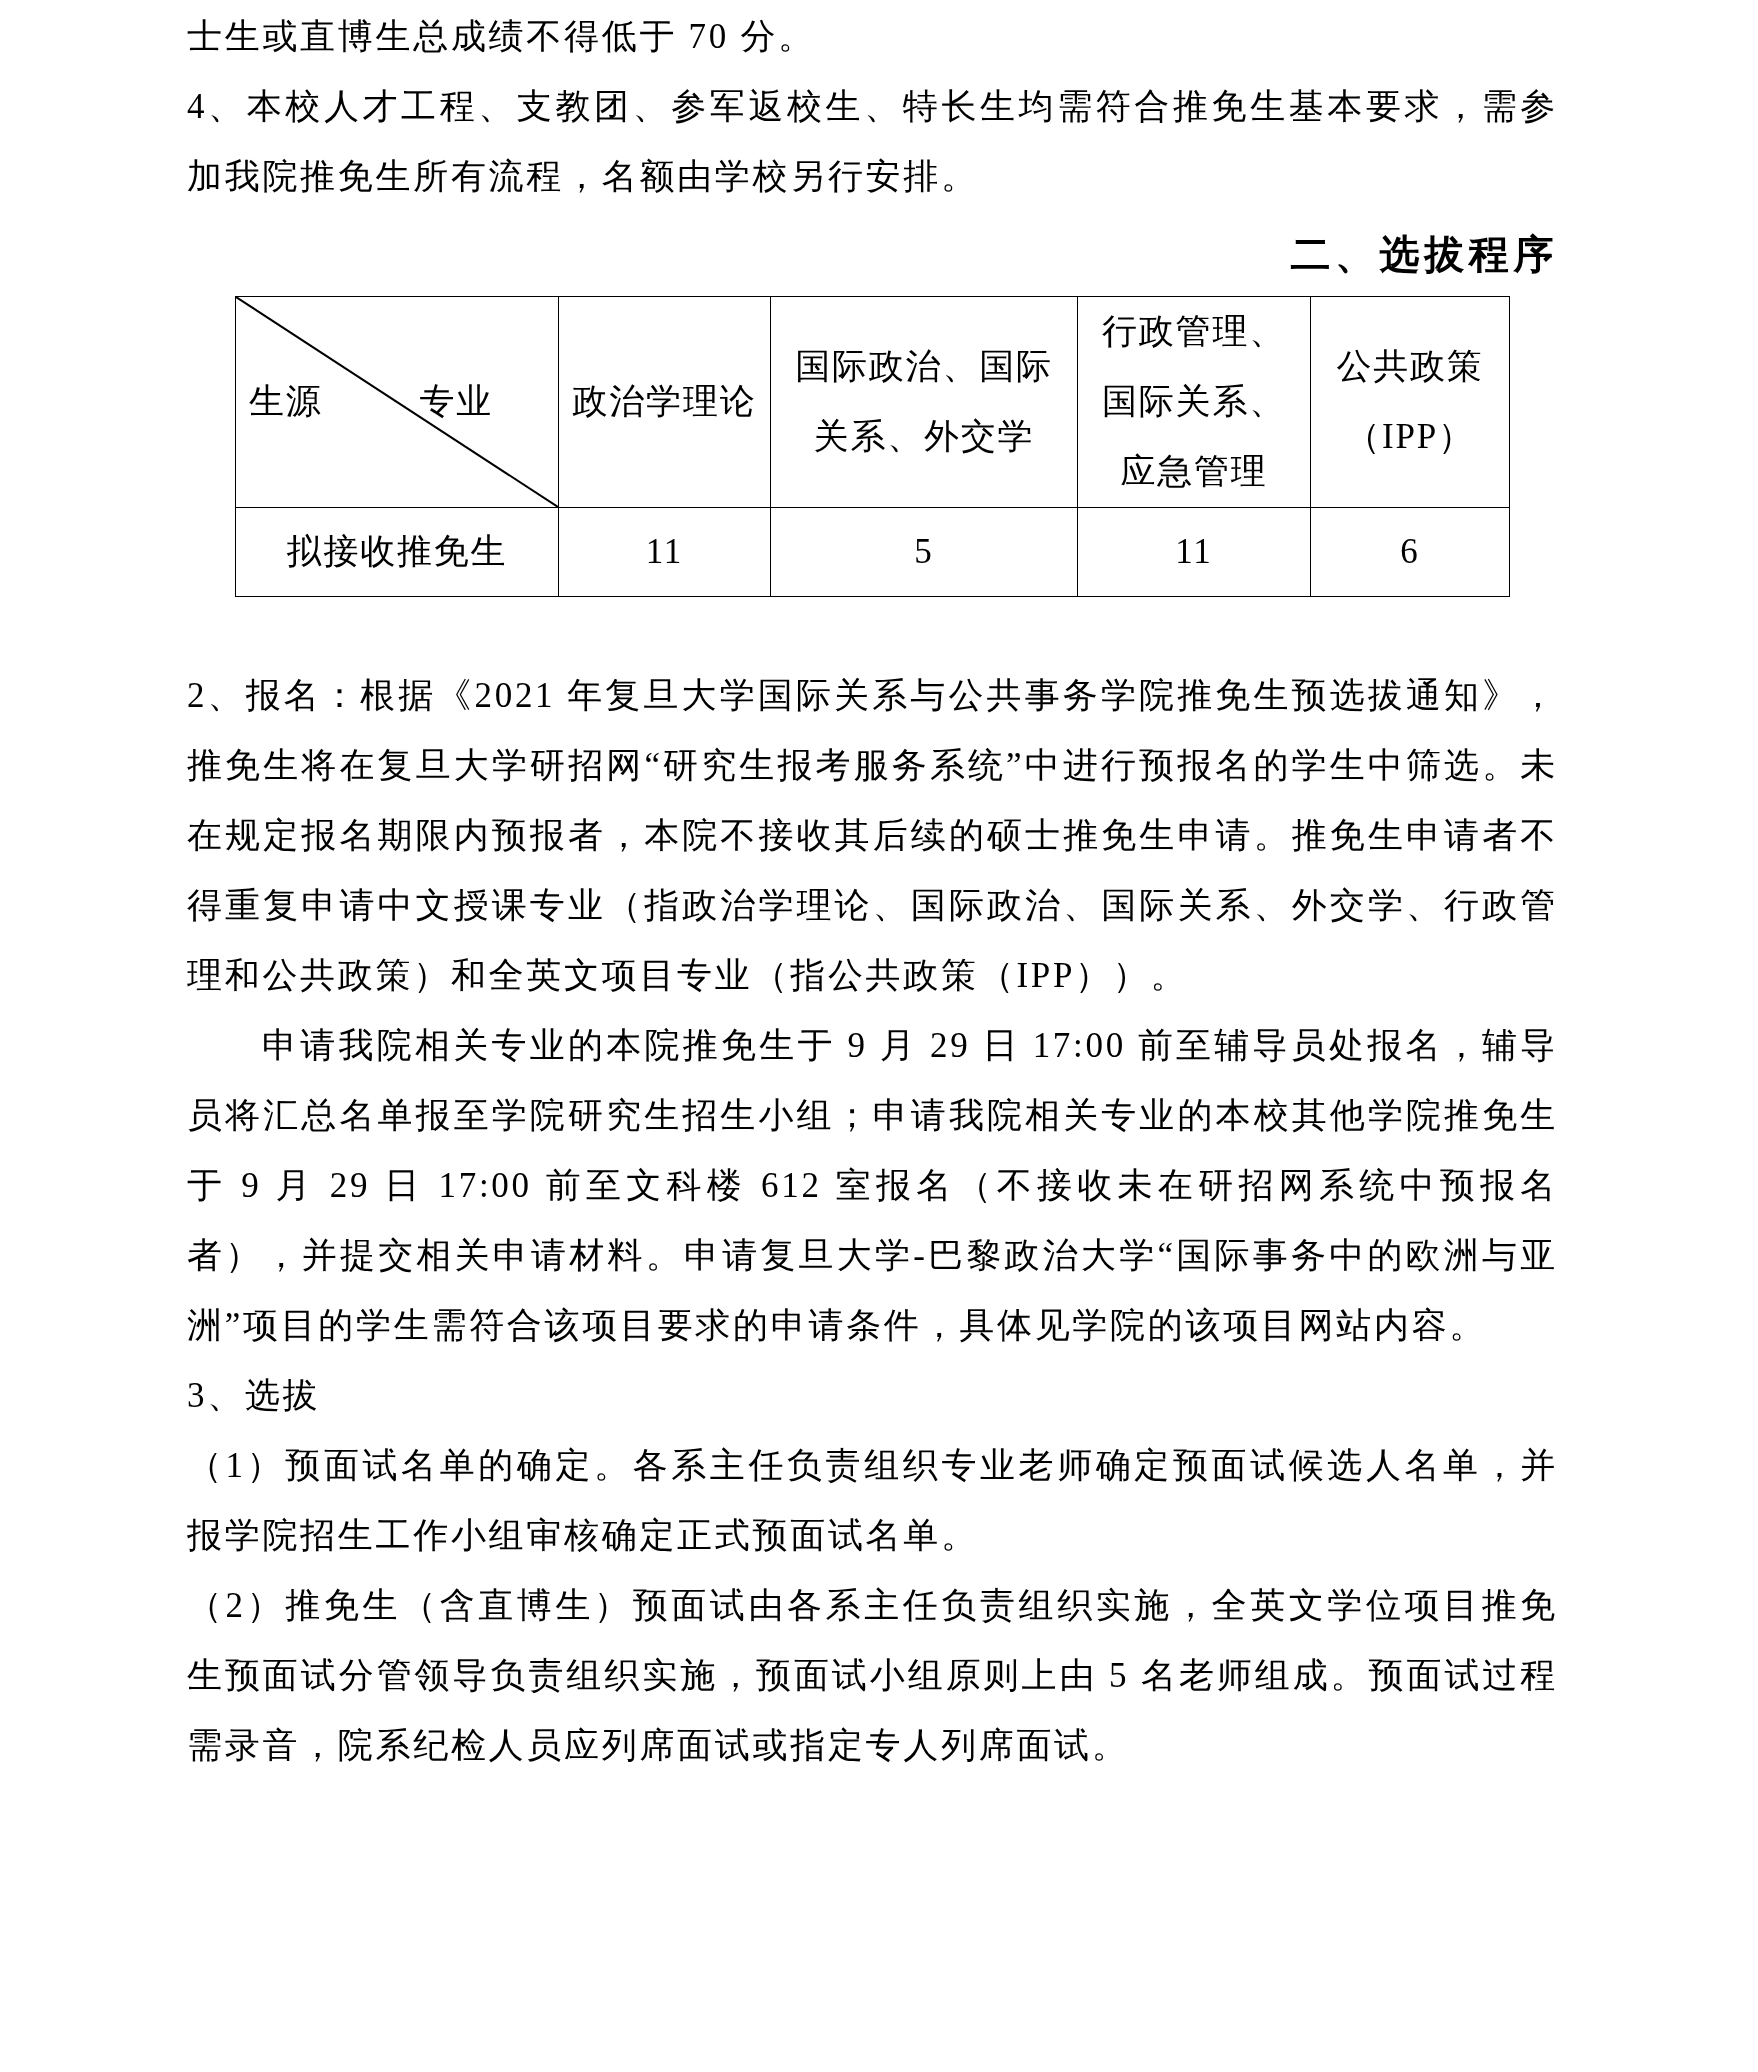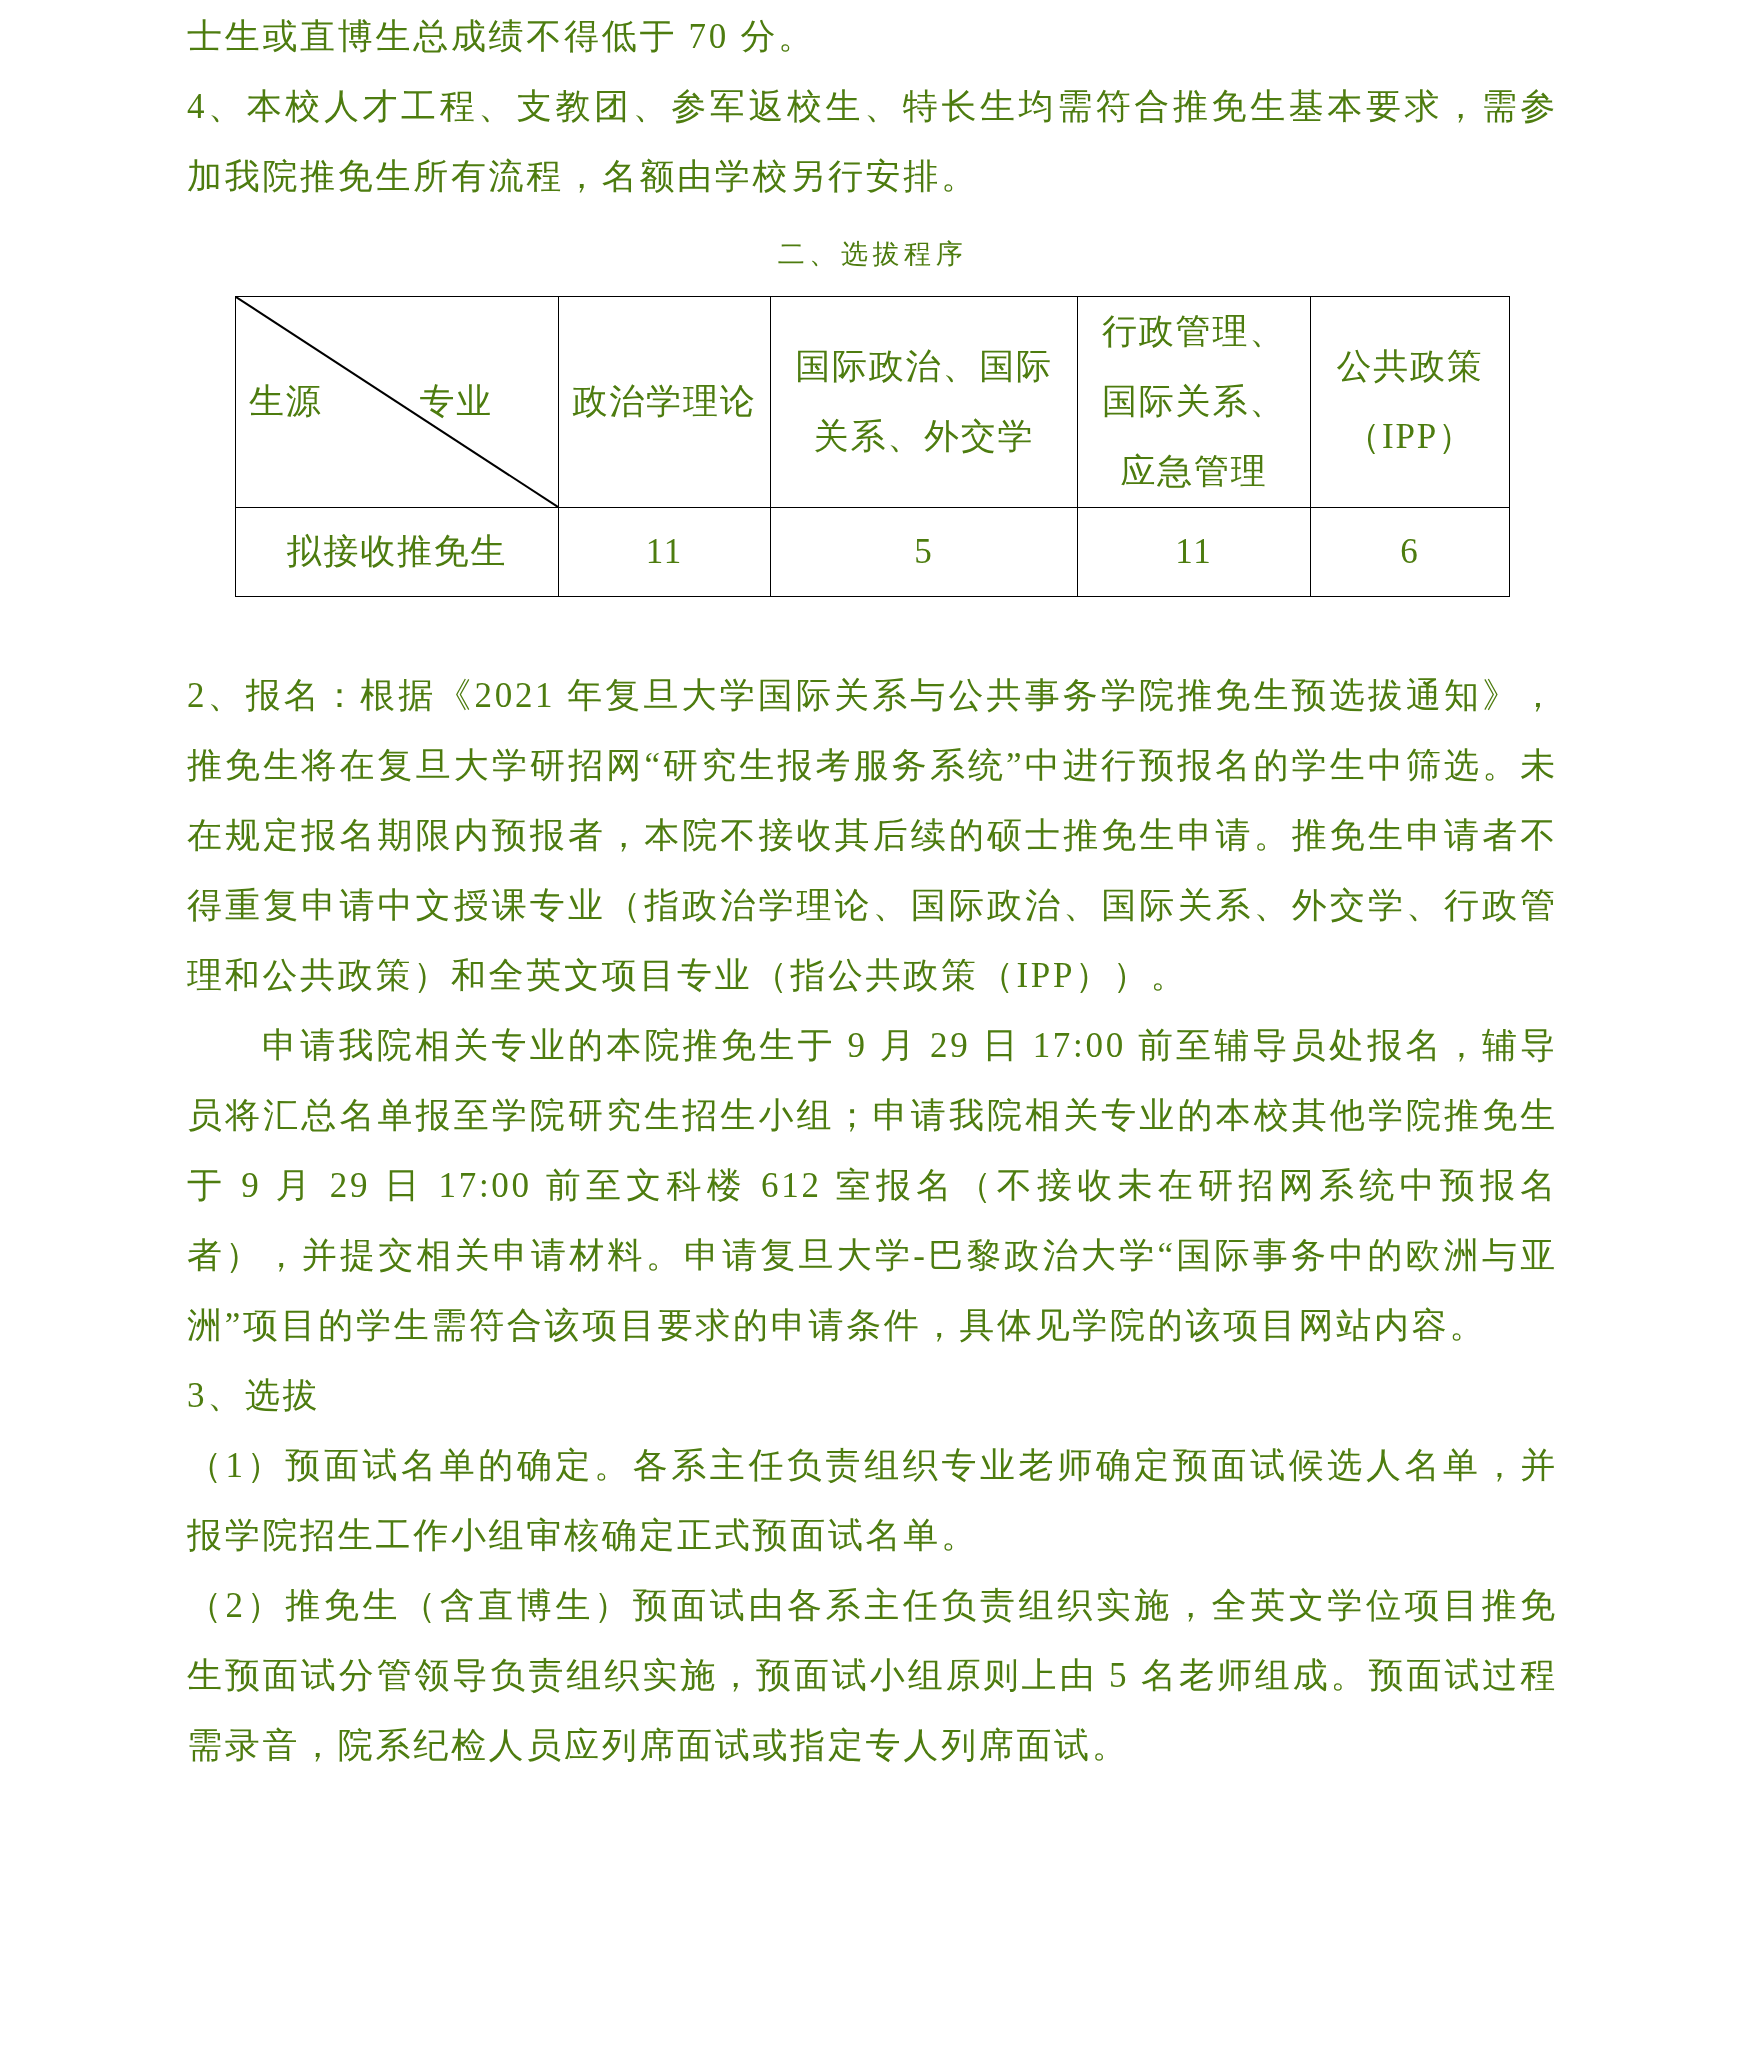--- a/index.html
+++ b/index.html
@@ -3,38 +3,38 @@
 <meta charset="utf-8">
 <style>
   html,body { margin:0; padding:0; background:#ffffff; }
   .page {
     position:relative;
     width:1759px; height:1768px;
     background:#ffffff;
     overflow:hidden;
     box-sizing:border-box;
     padding:1.8px 201px 0 187px;
-    color:#4d7c0f;
+    color:#000000;
   }
   .doc {
     font-family:"Liberation Serif","DejaVu Serif",serif;
     font-size:35px;
     line-height:70px;
     letter-spacing:2.7px;
     text-align:justify;
   }
   .doc p { margin:0; }
   .section-heading {
     font-family:"Liberation Sans","DejaVu Sans",sans-serif;
-    font-weight:normal;
-    font-size:27px;
+    font-weight:bold;
+    font-size:40px;
     line-height:70px;
     letter-spacing:4.6px;
     margin:7.3px 0 3.7px 0;
-    text-align:center;
+    text-align:right;
   }
   .indent-first { text-indent:75px; }
 
   .table-wrap { margin:7.3px 0 64px 0; }
   table.admission {
     border-collapse:collapse;
     table-layout:fixed;
     width:1275px;
     margin:0 auto;
     font-size:35px;

